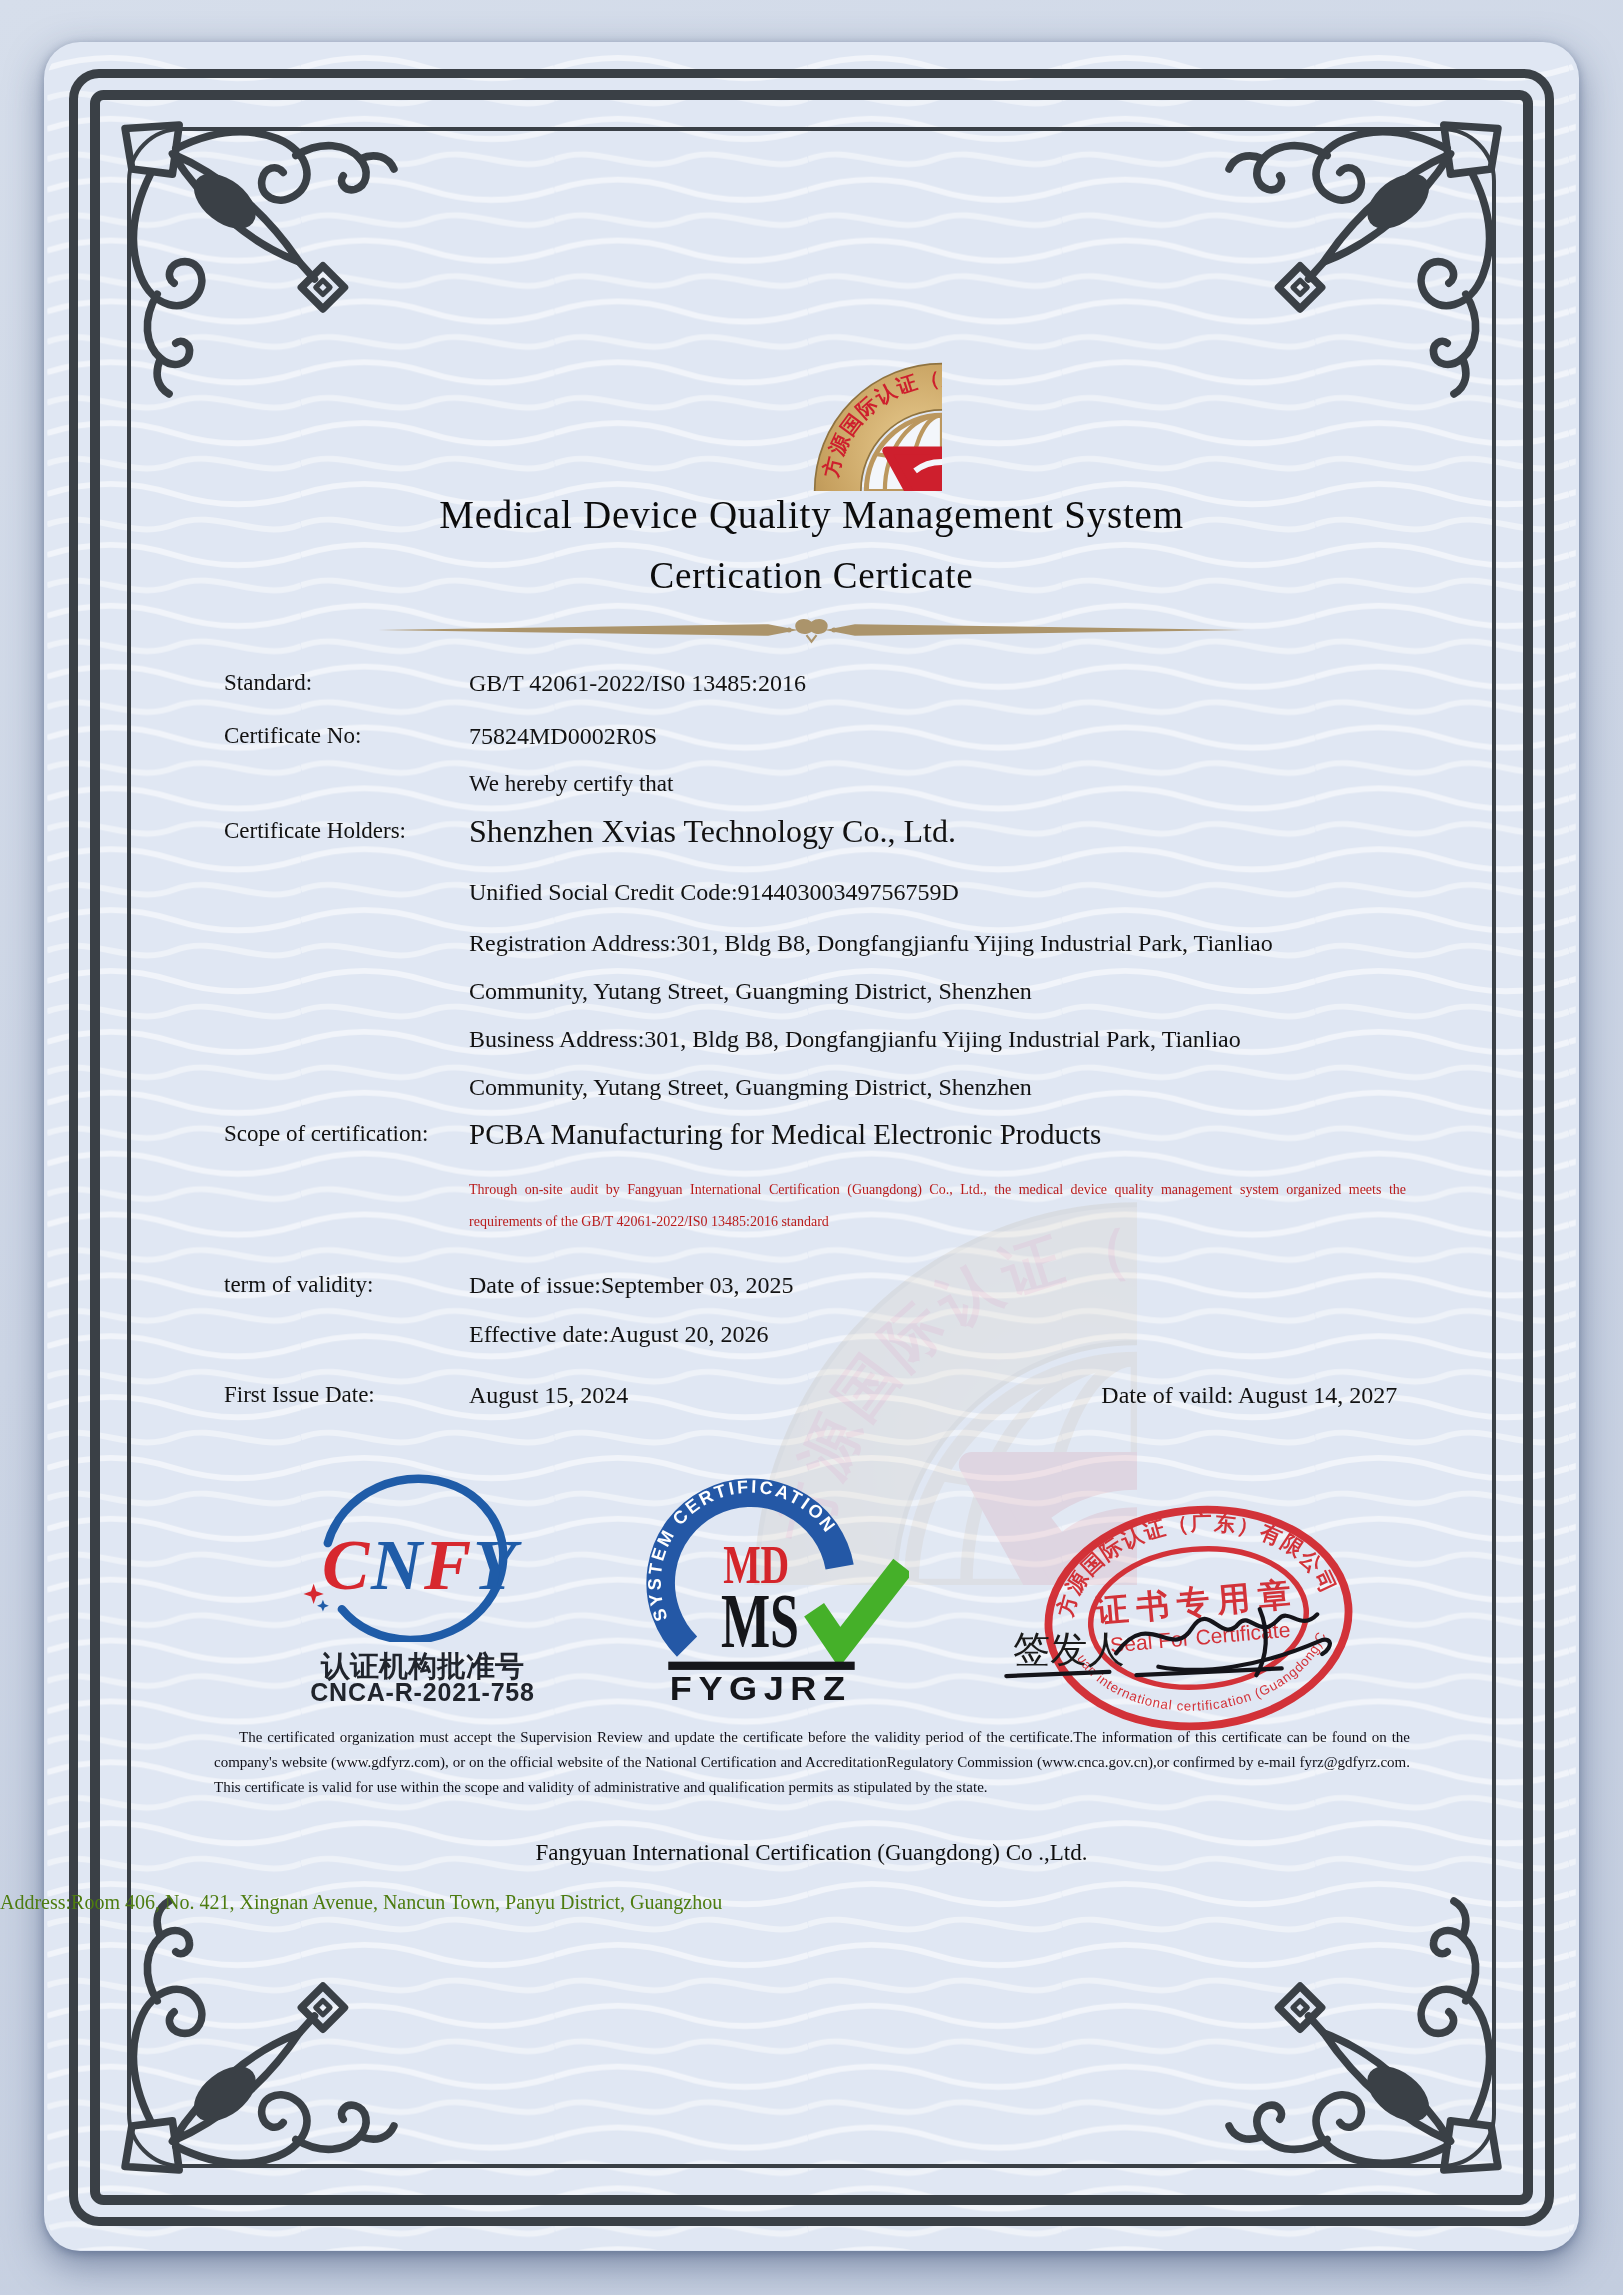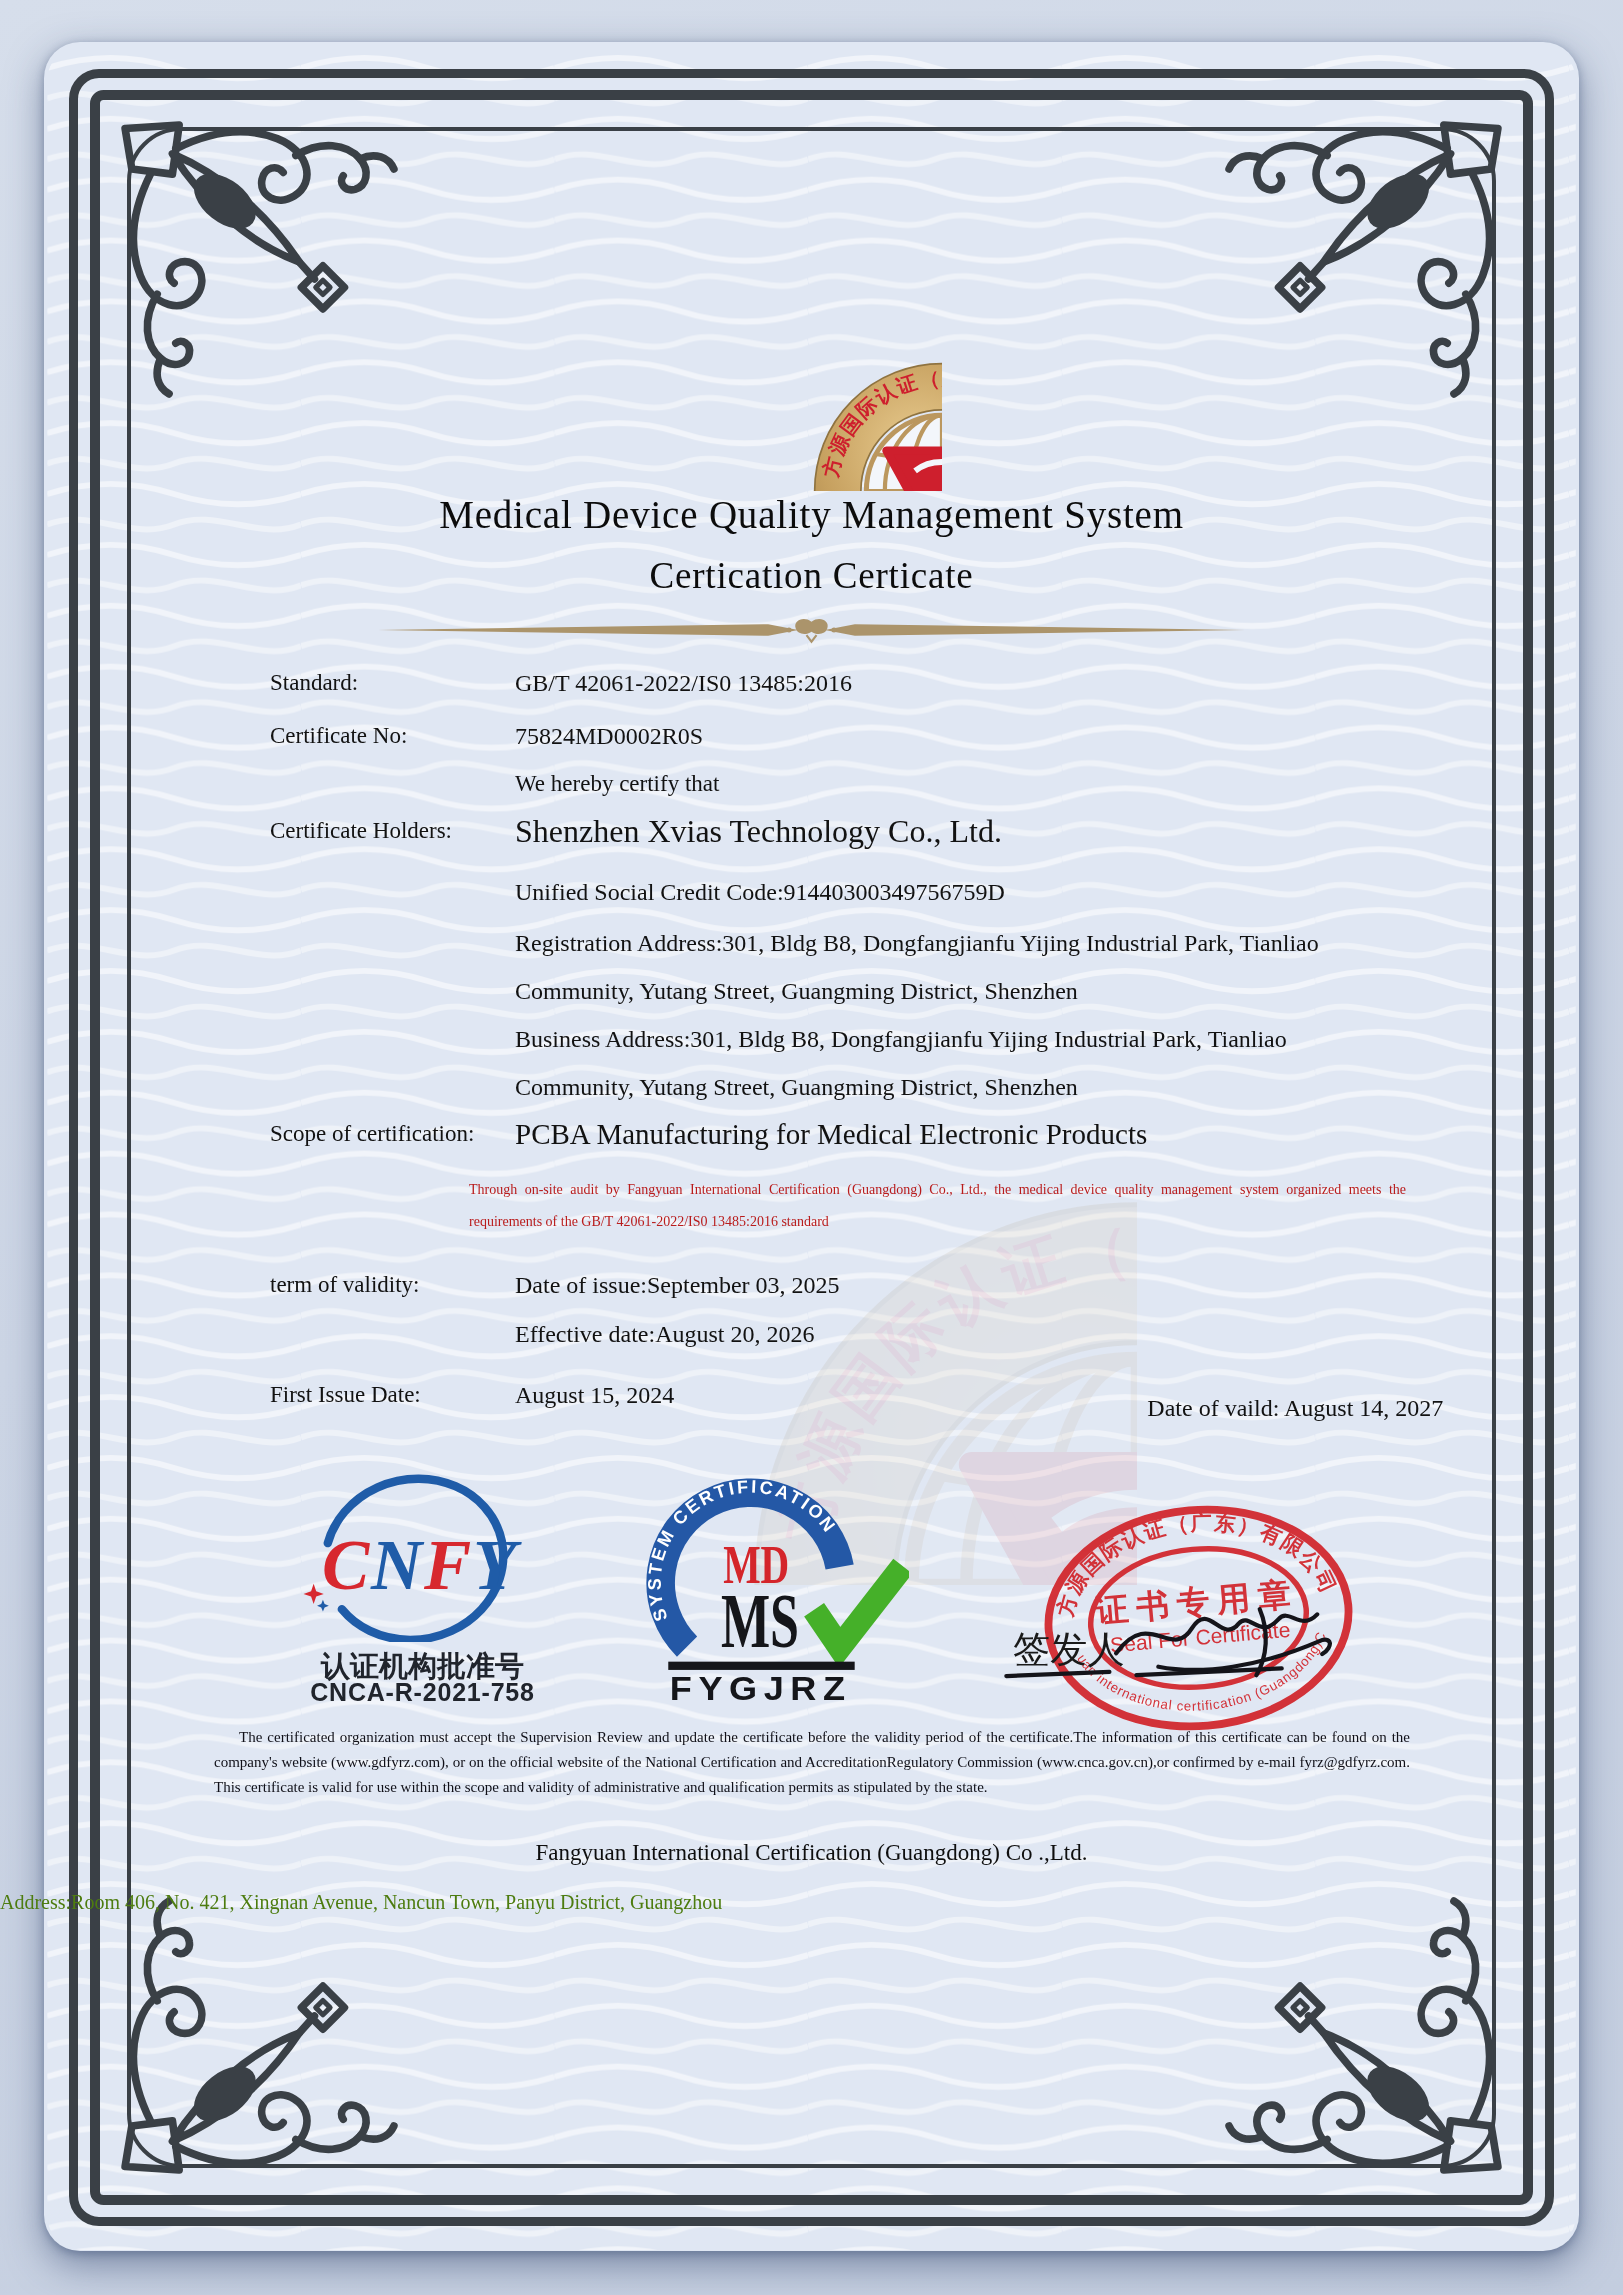--- a/index.html
+++ b/index.html
@@ -23,27 +23,27 @@
   .corner.tr{left:1224px;top:120px;transform:scaleX(-1);}
   .corner.bl{left:120px;top:1896px;transform:scaleY(-1);}
   .corner.br{left:1224px;top:1896px;transform:scale(-1,-1);}
   .logo-main{position:absolute;left:673px;top:222px;width:269px;height:269px;}
   .watermark{position:absolute;left:334px;top:782px;width:803px;height:803px;opacity:.085;}
   .title1{position:absolute;left:0;top:492px;width:100%;text-align:center;
     font-size:39px;letter-spacing:0.8px;color:#0c0c0c;}
   .title2{position:absolute;left:0;top:554px;width:100%;text-align:center;
     font-size:37px;letter-spacing:0.8px;color:#0c0c0c;}
   .divider{position:absolute;left:372px;top:615px;width:879px;height:30px;}
-  .fields{position:absolute;left:224px;top:0;width:1175px;height:2155px;margin-left:46px;}
+  .fields{position:absolute;left:224px;top:0;width:1175px;height:2155px;}
   .frow{position:absolute;left:0;width:1175px;font-size:24px;}
   .frow .lbl{position:absolute;left:0;top:0;font-size:23px;white-space:nowrap;}
   .frow .val{position:absolute;left:245px;top:0;white-space:nowrap;}
   .frow .val.big{font-size:32px;top:-5px;}
   .frow .val.big2{font-size:29px;top:-3.4px;}
-  .frow .rgt{position:absolute;right:1.7px;top:13px;white-space:nowrap;}
+  .frow .rgt{position:absolute;right:1.7px;top:0;white-space:nowrap;}
   .para{position:absolute;left:469px;top:1174px;width:937px;font-size:14px;
     line-height:32px;text-align:justify;color:#b91c1c;}
   .cnfy-cap1{position:absolute;left:279px;top:1647px;width:287px;text-align:center;
     font-family:"Liberation Sans","DejaVu Sans",sans-serif;font-weight:bold;
     font-size:29px;color:#20242c;}
   .cnfy-cap2{position:absolute;left:279px;top:1678px;width:287px;text-align:center;
     font-family:Liberation Sans, sans-serif;font-weight:bold;
     font-size:25px;color:#20242c;letter-spacing:0.8px;}
   .svg-abs{position:absolute;}
   .fineprint{position:absolute;left:214px;top:1725px;width:1196px;font-size:15px;

